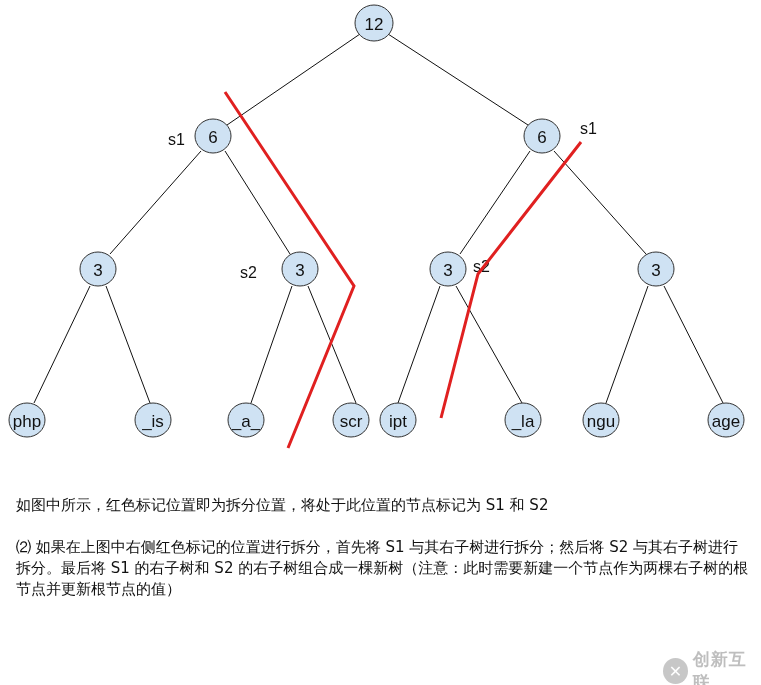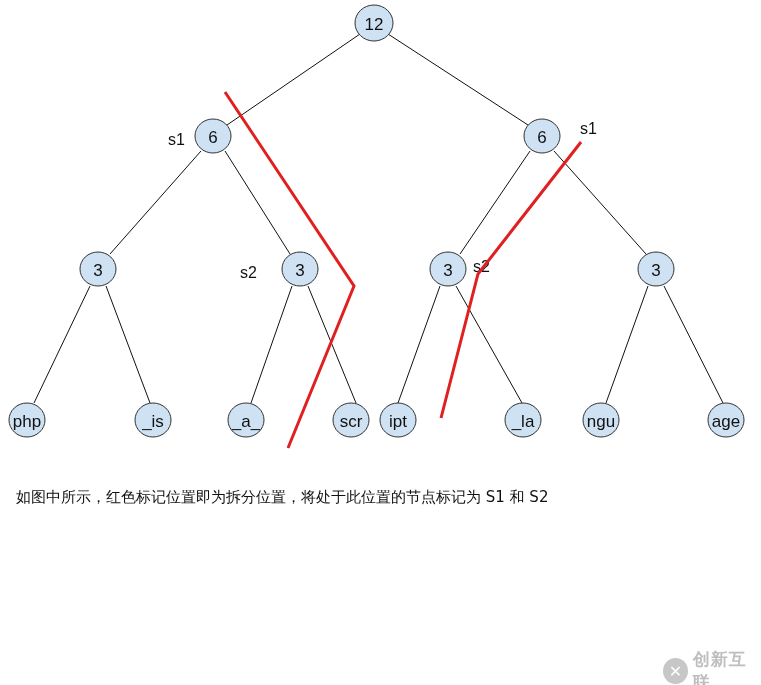--- a/index.html
+++ b/index.html
@@ -4,21 +4,21 @@
 <style>
   html, body { margin:0; padding:0; background:#ffffff; }
   body { width:761px; height:685px; position:relative; overflow:hidden; font-family:"Liberation Sans", "DejaVu Sans", sans-serif; }
   #diagram { position:absolute; left:0; top:0; }
   .node-circle { fill:#cfe2f3; stroke:#333333; stroke-width:1; }
   .edge { stroke:#111111; stroke-width:1; }
   .node-text { font-family:"Liberation Sans", sans-serif; font-size:17px; fill:#111111; text-anchor:middle; dominant-baseline:central; }
   .label-text { font-family:"Liberation Sans", sans-serif; font-size:16px; fill:#111111; }
   .split-line { fill:none; stroke:#e02020; stroke-width:3; stroke-linejoin:miter; }
   #desc { position:absolute; left:16px; top:487px; width:735px; font-family:"DejaVu Sans", sans-serif; font-size:15px; line-height:21px; color:#111111; }
-  #desc p { margin:0 0 21px 0; }
+  #desc p { margin:8px 0 21px 0; }
   .watermark { position:absolute; left:663px; top:648px; display:flex; align-items:center; opacity:0.55; }
   .wm-icon { width:26px; height:26px; border-radius:50%; background:#9a9a9a; color:#fff; font-size:16px; font-weight:bold; display:flex; align-items:center; justify-content:center; font-family:"DejaVu Sans", sans-serif; }
   .wm-text { margin-left:5px; font-family:"DejaVu Sans", sans-serif; font-size:17px; color:#8a8a8a; font-weight:bold; letter-spacing:1px; }
 </style>
 </head>
 <body>
 
 <svg id="diagram" width="761" height="470" viewBox="0 0 761 470" xmlns="http://www.w3.org/2000/svg">
 
   <g>
@@ -104,18 +104,19 @@
   <text class="label-text" x="580" y="134">s1</text>
   <text class="label-text" x="240" y="278">s2</text>
   <text class="label-text" x="473" y="272">s2</text>
 
   <polyline class="split-line" points="225,92 354,286 288,448"></polyline>
   <polyline class="split-line" points="581,142 478,274 441,418"></polyline>
 </svg>
 
 <div id="desc">
   <p>如图中所示，红色标记位置即为拆分位置，将处于此位置的节点标记为 S1 和 S2</p>
+  <p>⑵ 如果在上图中右侧红色标记的位置进行拆分，首先将 S1 与其右子树进行拆分；然后将 S2 与其右子树进行拆分。最后将 S1 的右子树和 S2 的右子树组合成一棵新树（注意：此时需要新建一个节点作为两棵右子树的根节点并更新根节点的值）</p>
 </div>
 
 <div class="watermark">
   <div class="wm-icon">✕</div>
   <span class="wm-text">创新互联</span>
 </div>
 
 </body></html>

